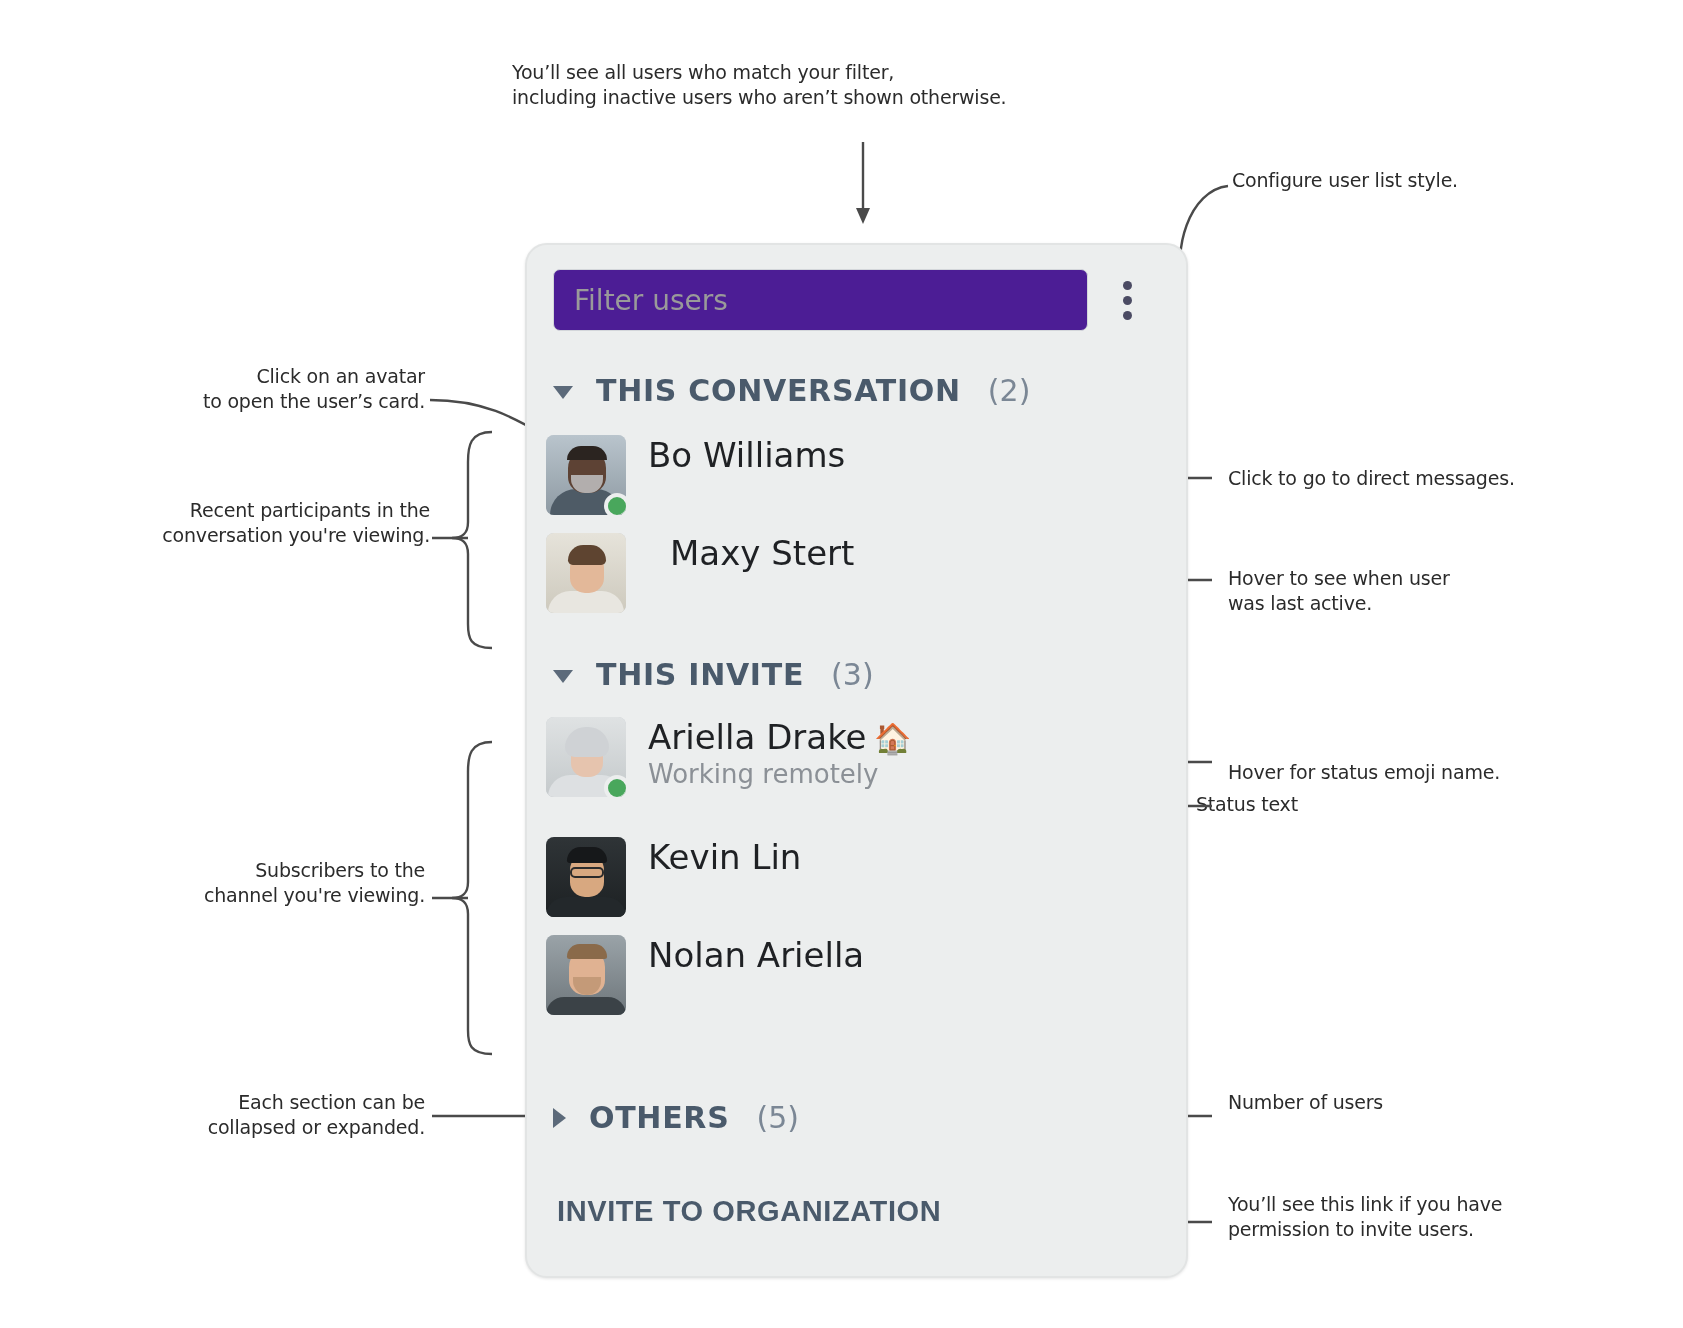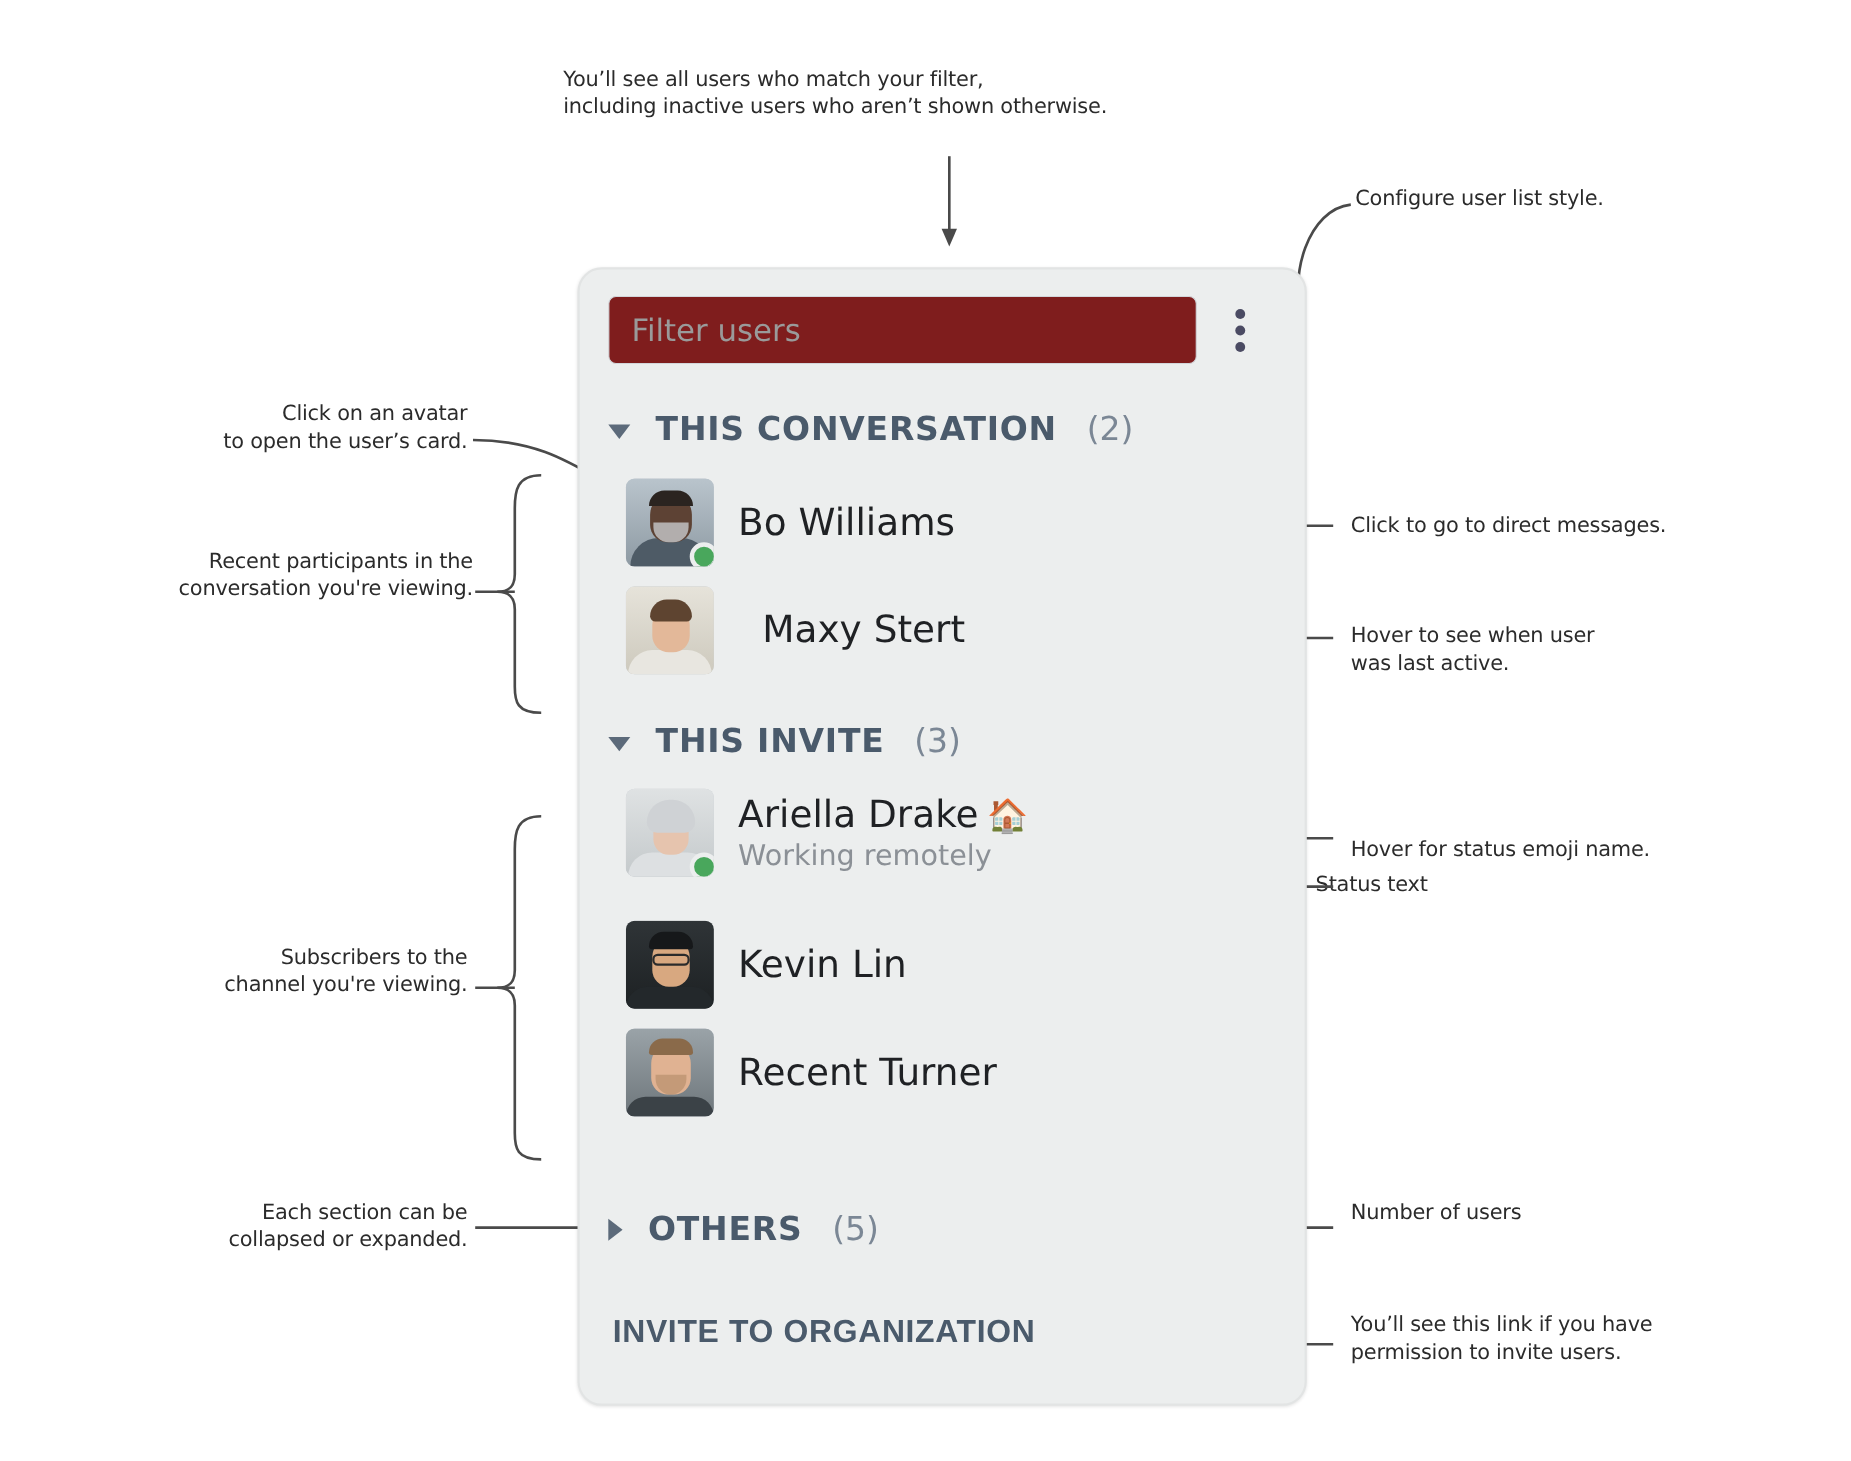--- a/index.html
+++ b/index.html
@@ -56,21 +56,21 @@
     left: 0; top: 0;
     width: 100%;
     height: 110px;
     display: flex;
     align-items: center;
     padding: 0 26px;
   }
   .filter-input {
     width: 535px;
     height: 62px;
-    background: #7f1d1d;
+    background: #4c1d95;
     border: 1px solid #d3d6da;
     border-radius: 7px;
     font-size: 28px;
     color: #9a9a9a;
     padding: 0 20px;
     font-family: "DejaVu Sans", sans-serif;
     outline: none;
   }
   .filter-input::placeholder { color: #9a9a9a; }
   .kebab {
@@ -123,23 +123,22 @@
   .section-count {
     font-size: 30px;
     font-weight: normal;
     color: #7b8795;
     font-family: "DejaVu Sans", sans-serif;
     margin-left: 4px;
   }
 
   .user-row {
     position: absolute;
-    left: 42px;
+    left: 19px;
     display: flex;
-    align-items: center;
     gap: 22px;
     cursor: pointer;
   }
   .avatar {
     position: relative;
     width: 80px; height: 80px;
     border-radius: 8px;
     overflow: hidden;
     flex: none;
     background: #c9ced3;
@@ -339,21 +338,21 @@
 
     <div class="user-row" style="top:690px;">
       <div class="avatar">
         <div class="bg" style="left:0;top:0;width:80px;height:80px;background:linear-gradient(#9aa3a8,#6e767b);"></div>
         <div class="shirt" style="left:0px;top:62px;width:80px;height:18px;background:#3b4247;border-radius:22px 22px 0 0;"></div>
         <div class="skin" style="left:23px;top:14px;width:36px;height:46px;background:#e0b292;border-radius:18px 18px 15px 15px;"></div>
         <div class="hair" style="left:21px;top:9px;width:40px;height:15px;background:#8a6a4a;border-radius:20px 20px 4px 4px;"></div>
         <div class="beard" style="left:27px;top:42px;width:28px;height:18px;background:#b08a68;border-radius:0 0 14px 14px;opacity:.6;"></div>
       </div>
       <div class="ublock">
-        <div class="uname">Recent Turner</div>
+        <div class="uname">Nolan Ariella</div>
       </div>
     </div>
 
     <div class="section-head" style="top:855px;">
       <span class="tri collapsed"></span>
       <span class="section-title">OTHERS</span>
       <span class="section-count">(5)</span>
     </div>
 
     <div class="invite-link">INVITE TO ORGANIZATION</div>

